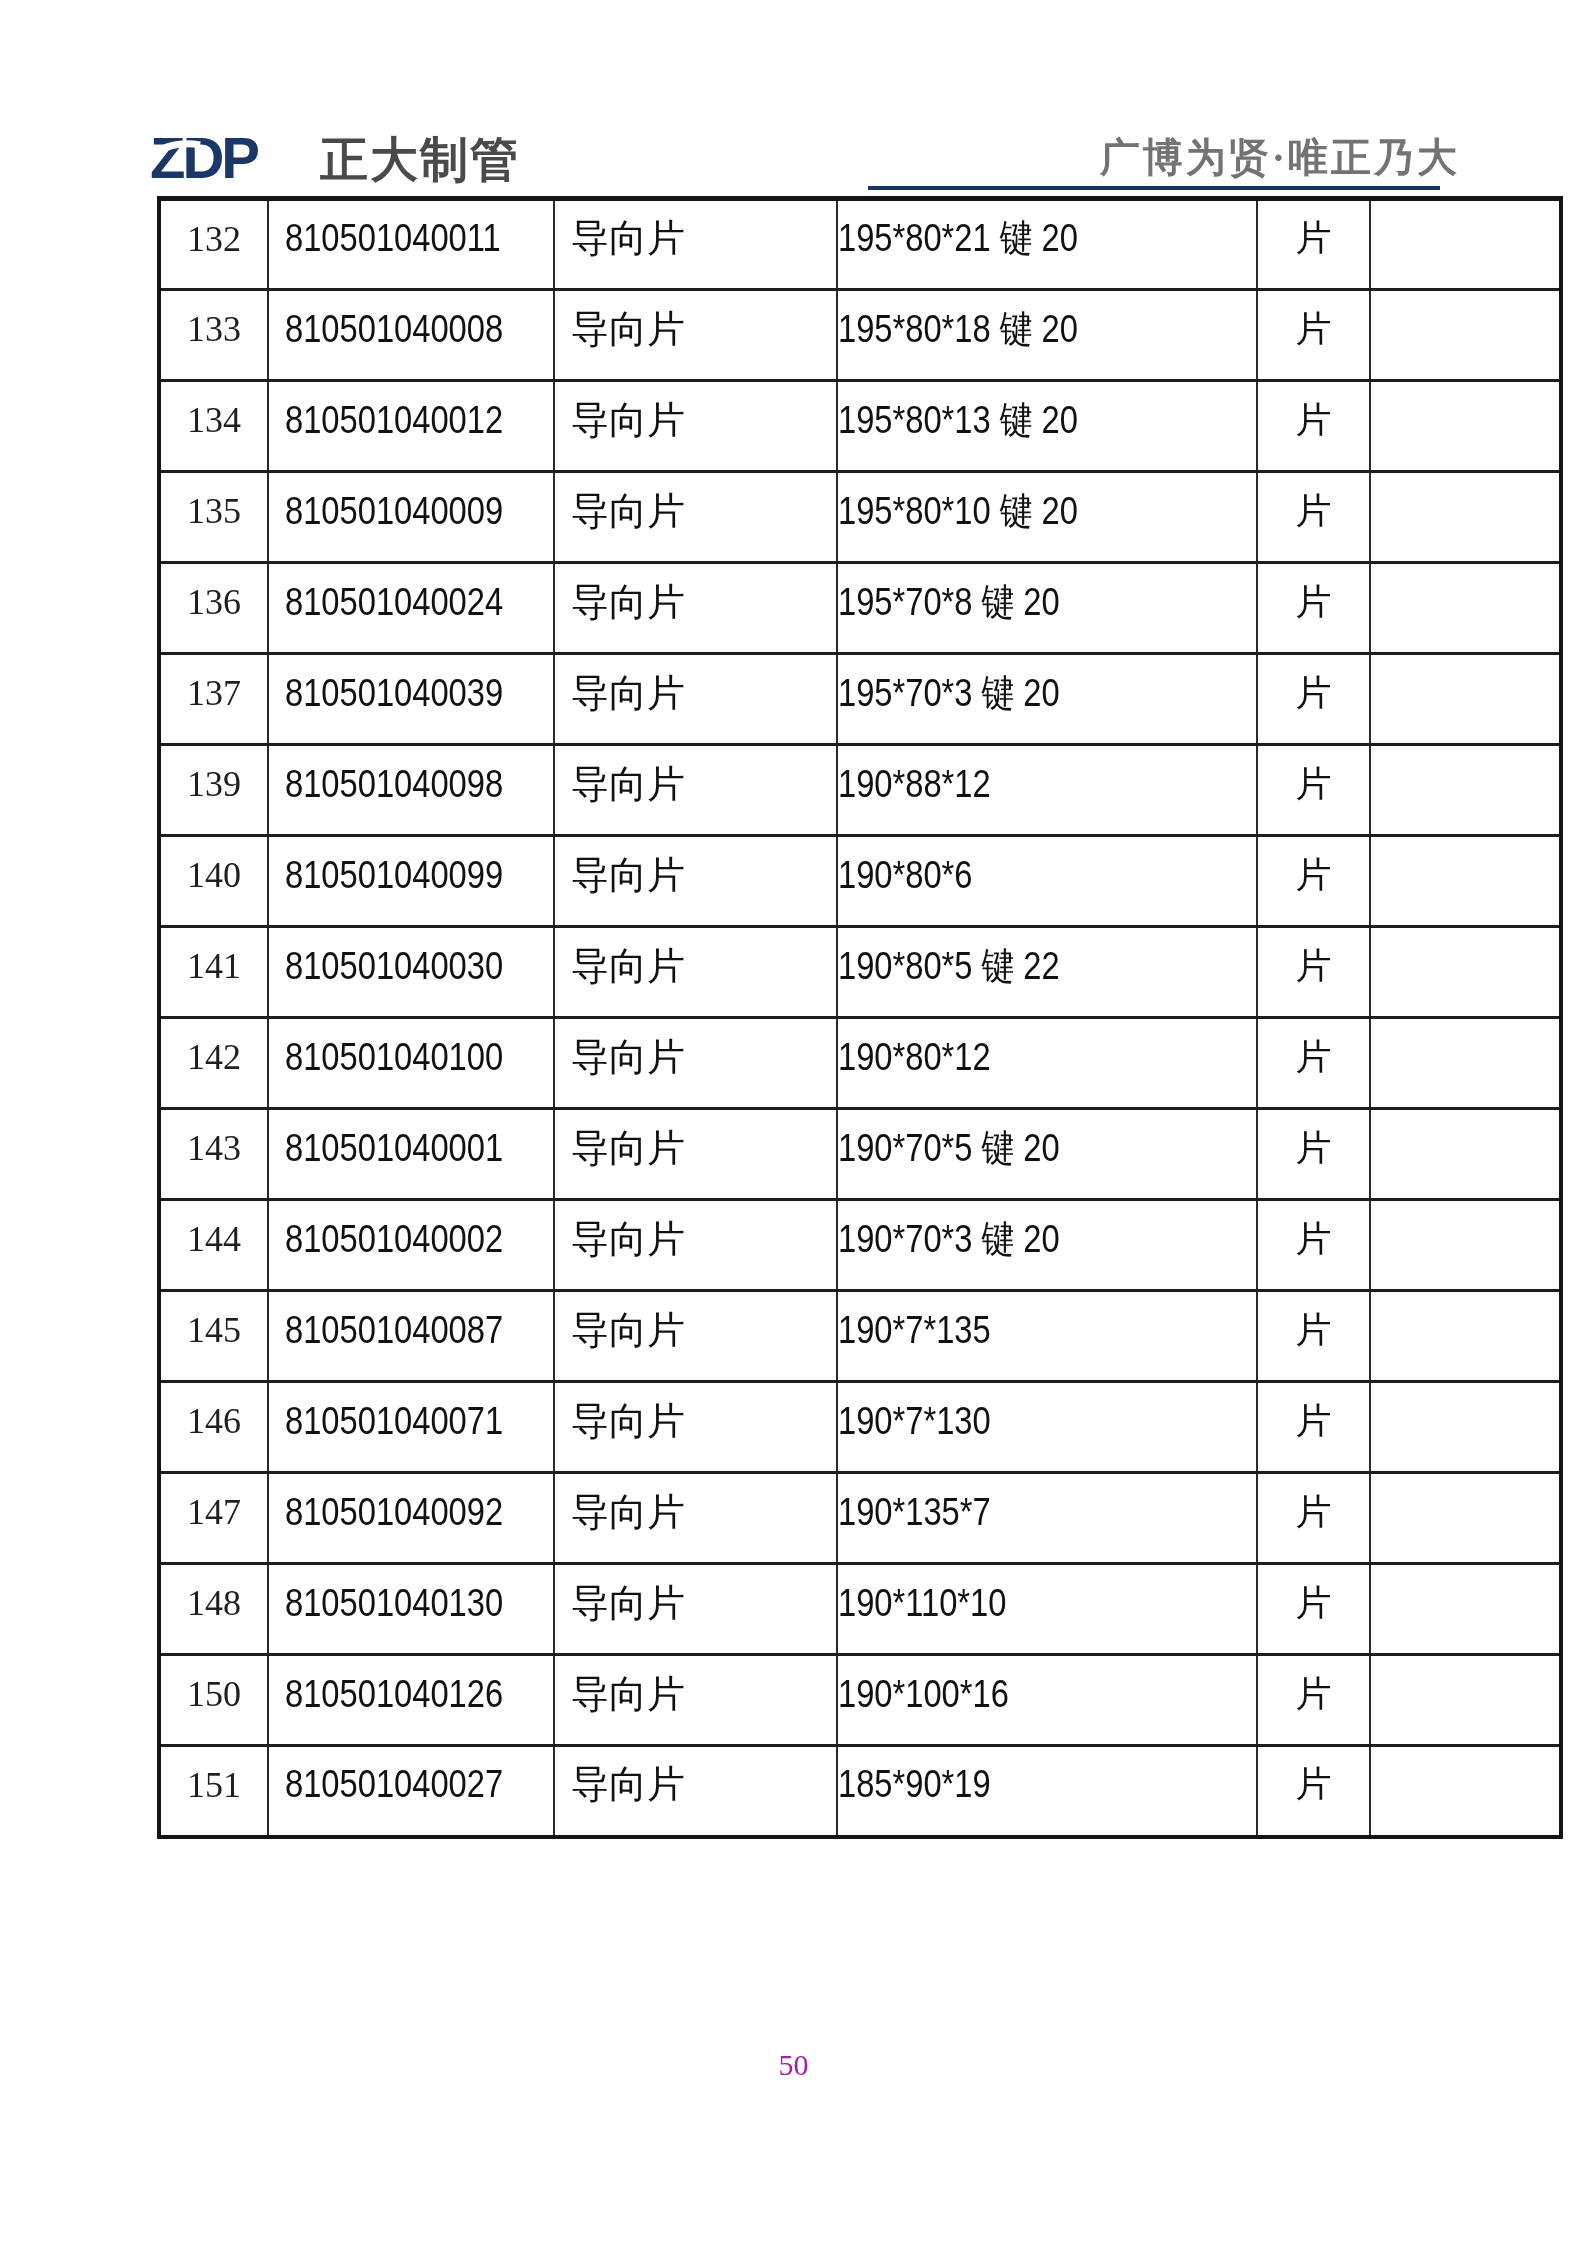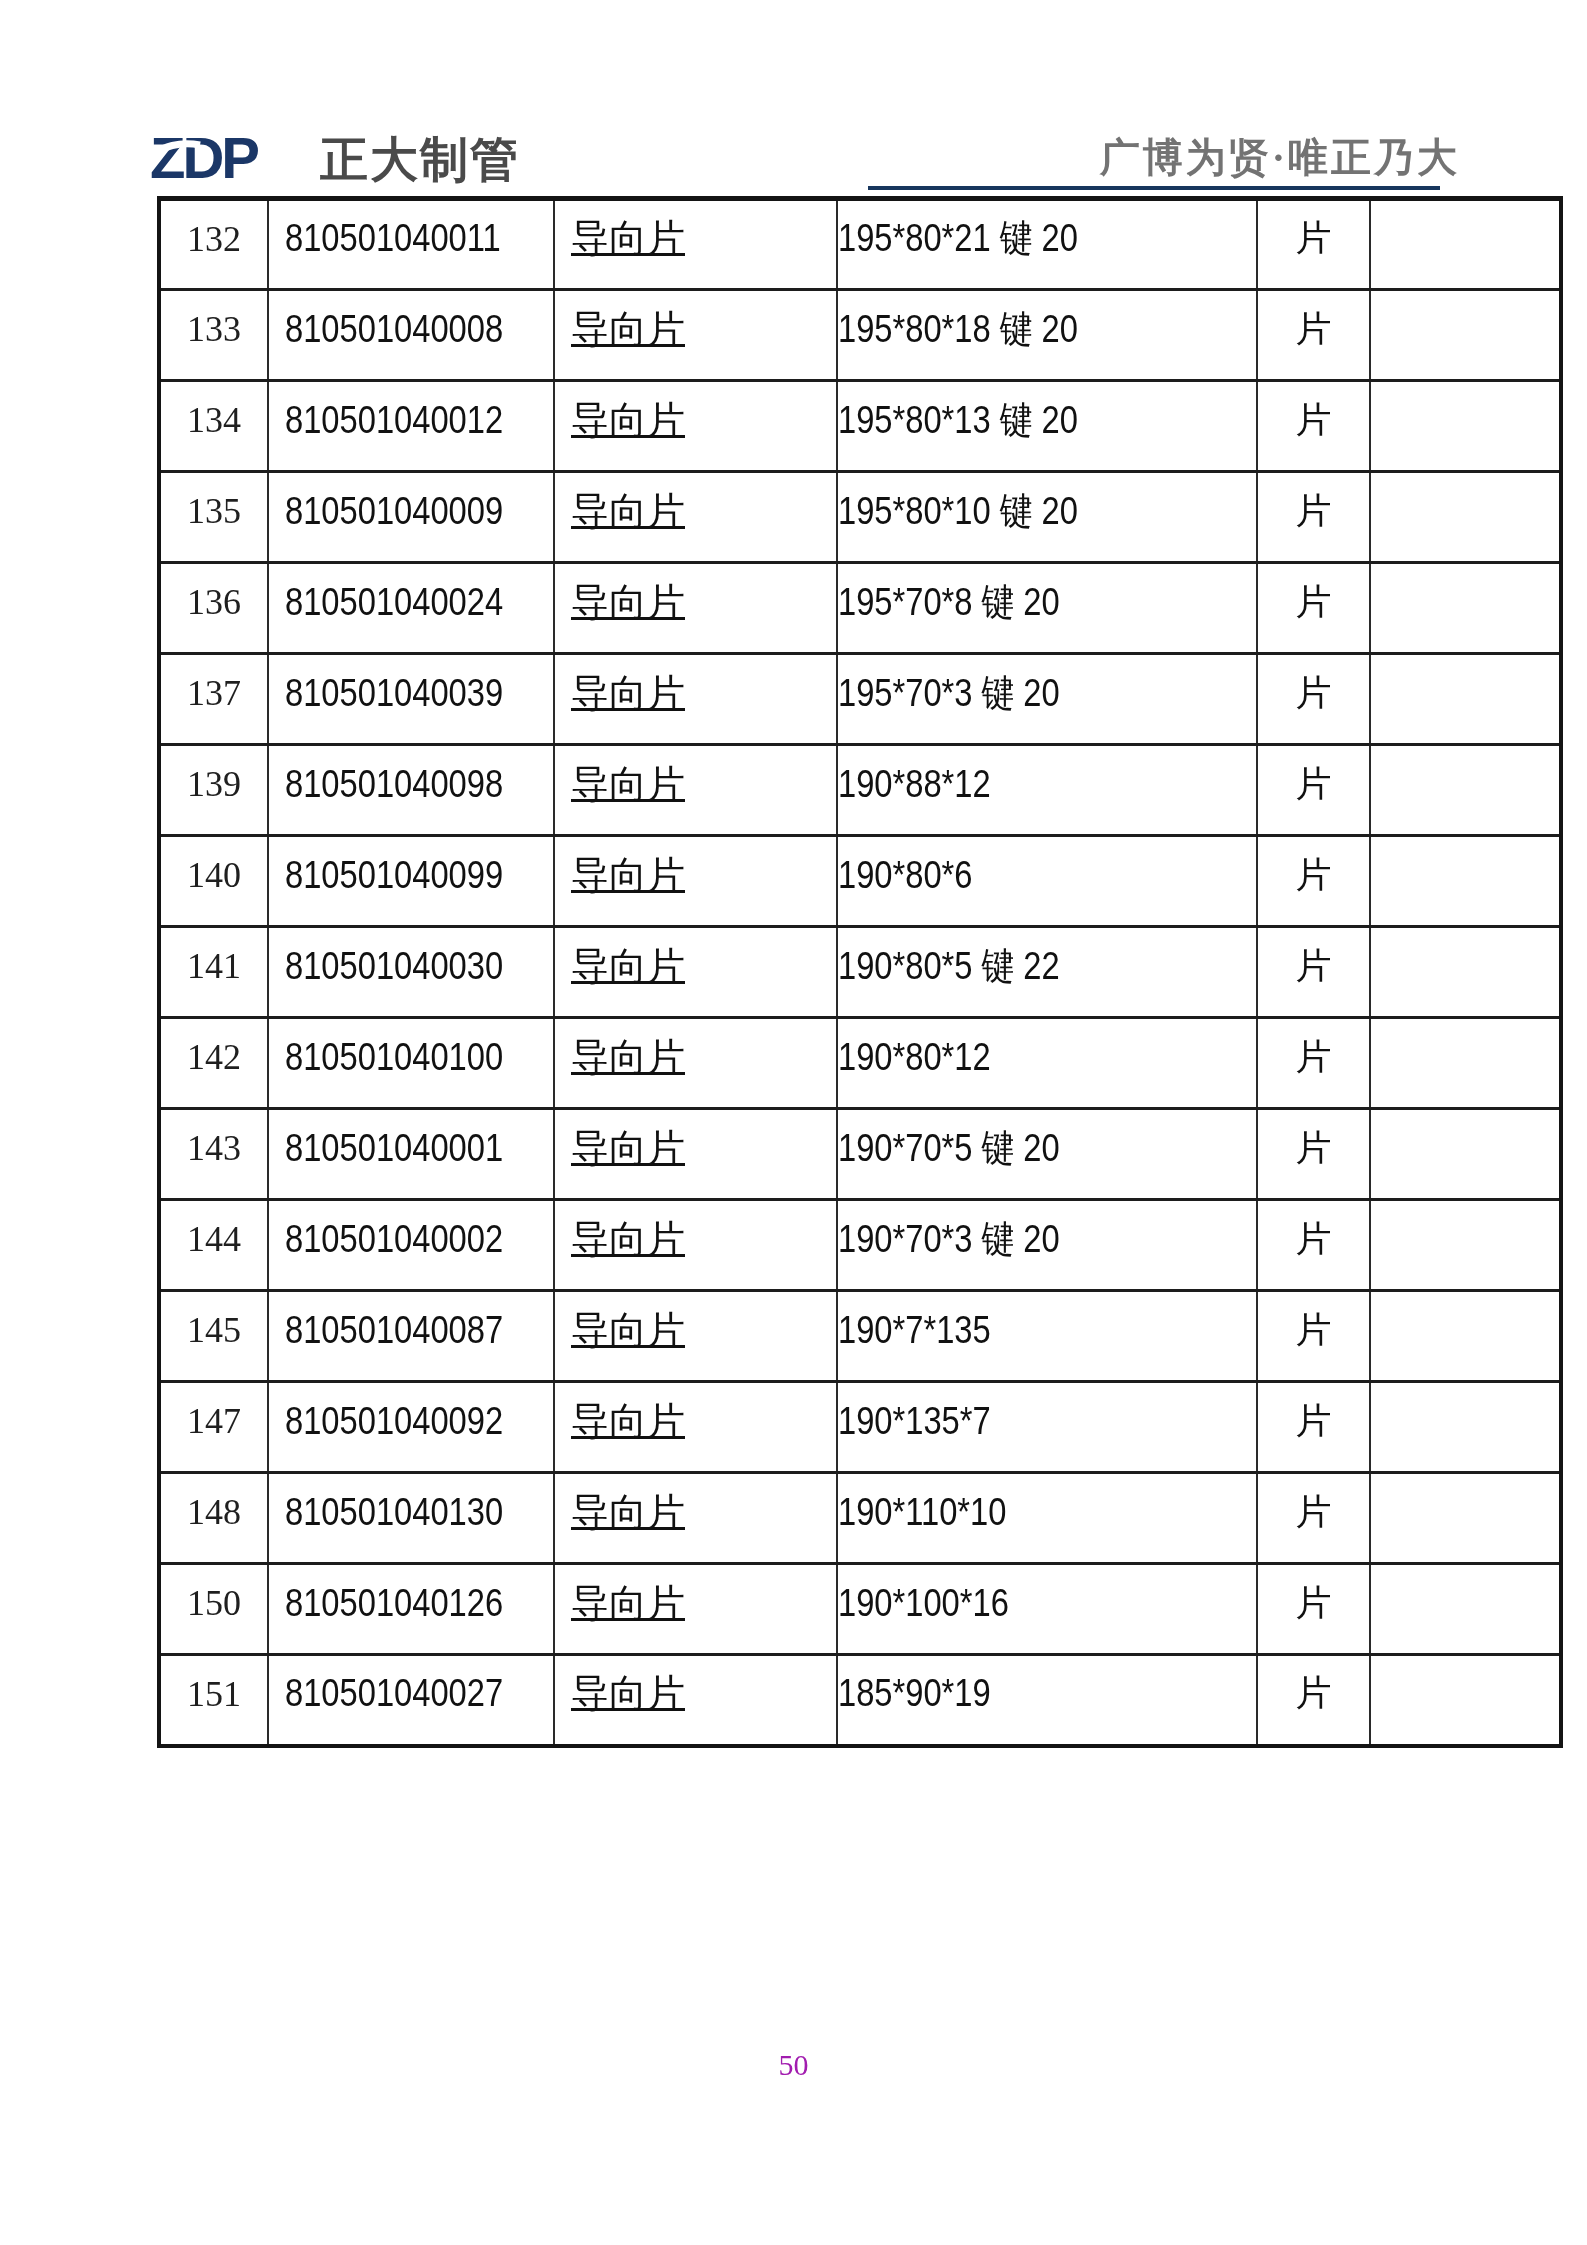--- a/index.html
+++ b/index.html
@@ -42,21 +42,21 @@
     padding:0 0 12px 0;
     overflow:hidden;white-space:nowrap;
   }
   .parts-table{border:4px solid #141414;border-top:5px solid #141414;}
   .parts-table tr{height:91px;}
   td.c-serial-number{
     font-family:"Liberation Serif",serif;font-size:36px;color:#1f1f1f;
     text-align:center;
   }
   td.c-part-code{font-size:38px;padding-left:16px;}
-  td.c-part-name{font-size:38px;padding-left:16px;text-decoration:underline;}
+  td.c-part-name{font-size:38px;padding-left:16px;}
   td.c-specification{font-size:38px;}
   td.c-unit{font-size:36px;text-align:center;}
   td.c-remark{}
   .squeeze{display:inline-block;transform:scaleX(0.86);transform-origin:left center;}
   
   .page-number{
     position:absolute;top:2048px;left:0;width:100%;
     text-align:center;font-family:"Liberation Serif",serif;
     font-size:30px;color:#a21caf;
   }
@@ -183,20 +183,28 @@
       </tr>
       <tr>
         <td class="c-serial-number">145</td>
         <td class="c-part-code"><span class="squeeze">810501040087</span></td>
         <td class="c-part-name">导向片</td>
         <td class="c-specification"><span class="squeeze">190*7*135</span></td>
         <td class="c-unit">片</td>
         <td class="c-remark"></td>
       </tr>
       <tr>
+        <td class="c-serial-number">146</td>
+        <td class="c-part-code"><span class="squeeze">810501040071</span></td>
+        <td class="c-part-name">导向片</td>
+        <td class="c-specification"><span class="squeeze">190*7*130</span></td>
+        <td class="c-unit">片</td>
+        <td class="c-remark"></td>
+      </tr>
+      <tr>
         <td class="c-serial-number">147</td>
         <td class="c-part-code"><span class="squeeze">810501040092</span></td>
         <td class="c-part-name">导向片</td>
         <td class="c-specification"><span class="squeeze">190*135*7</span></td>
         <td class="c-unit">片</td>
         <td class="c-remark"></td>
       </tr>
       <tr>
         <td class="c-serial-number">148</td>
         <td class="c-part-code"><span class="squeeze">810501040130</span></td>

